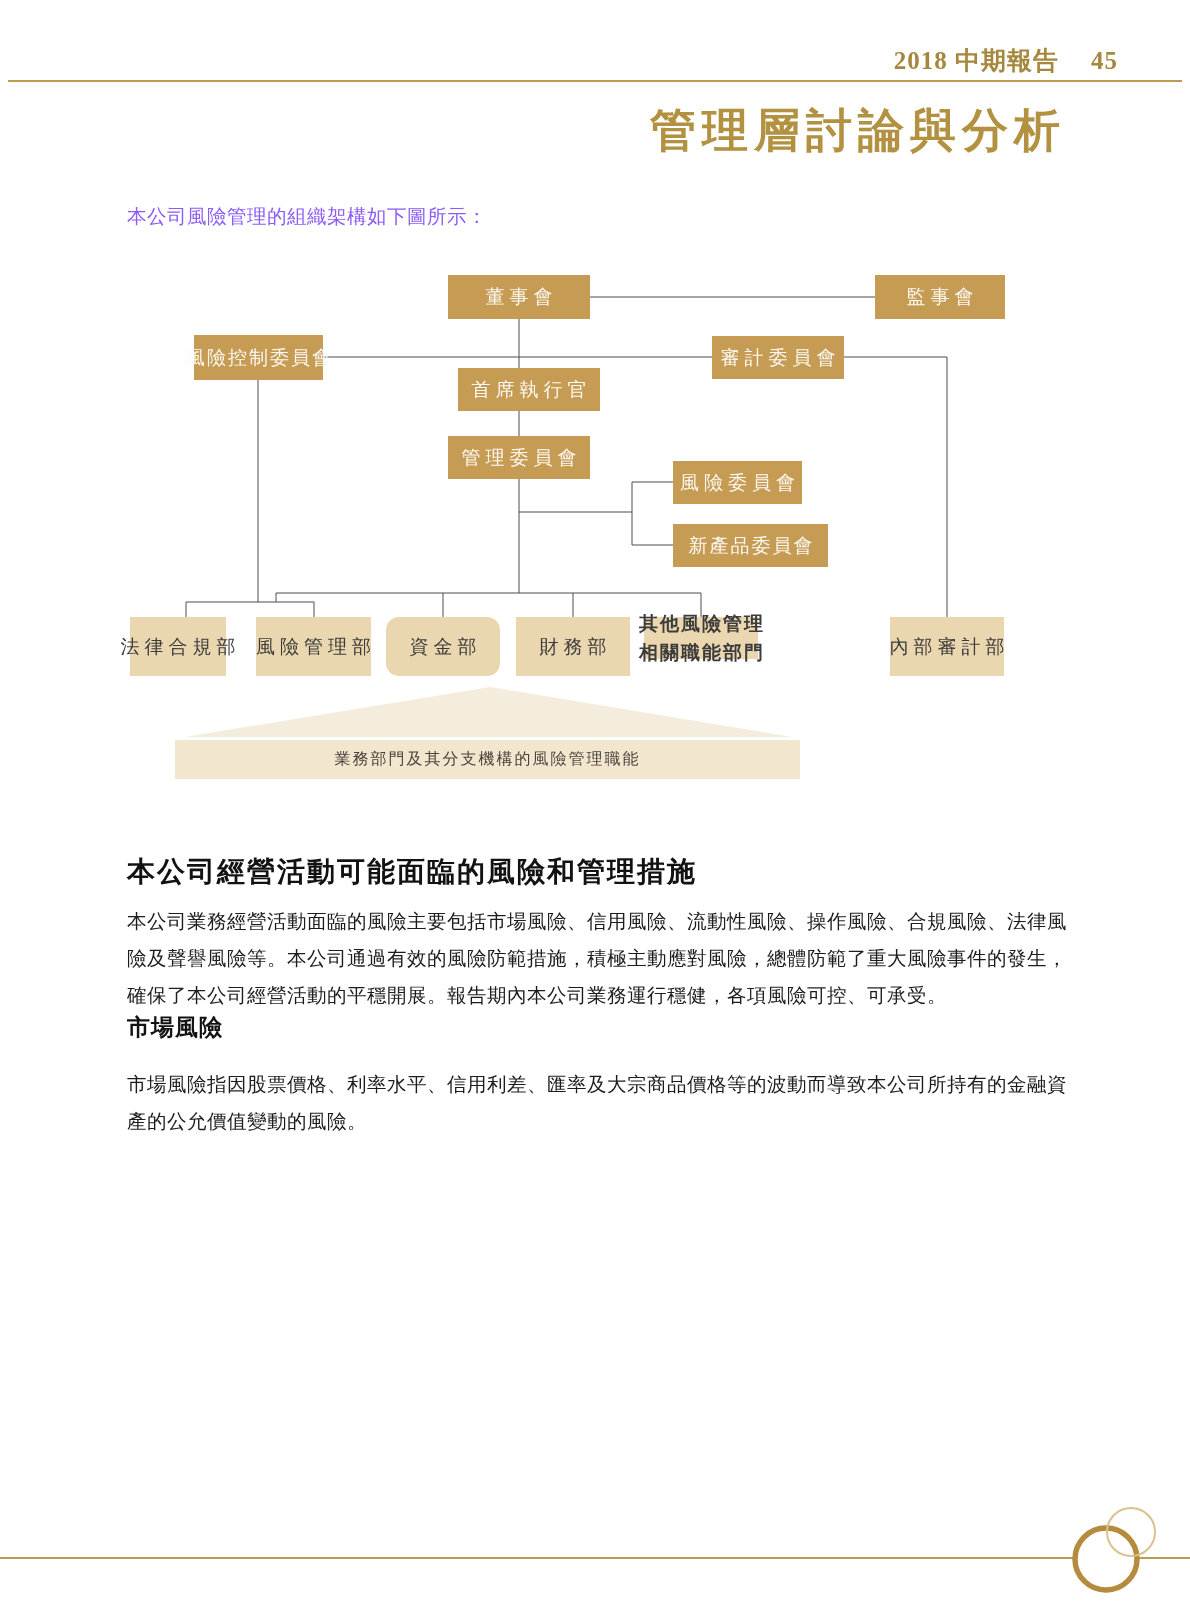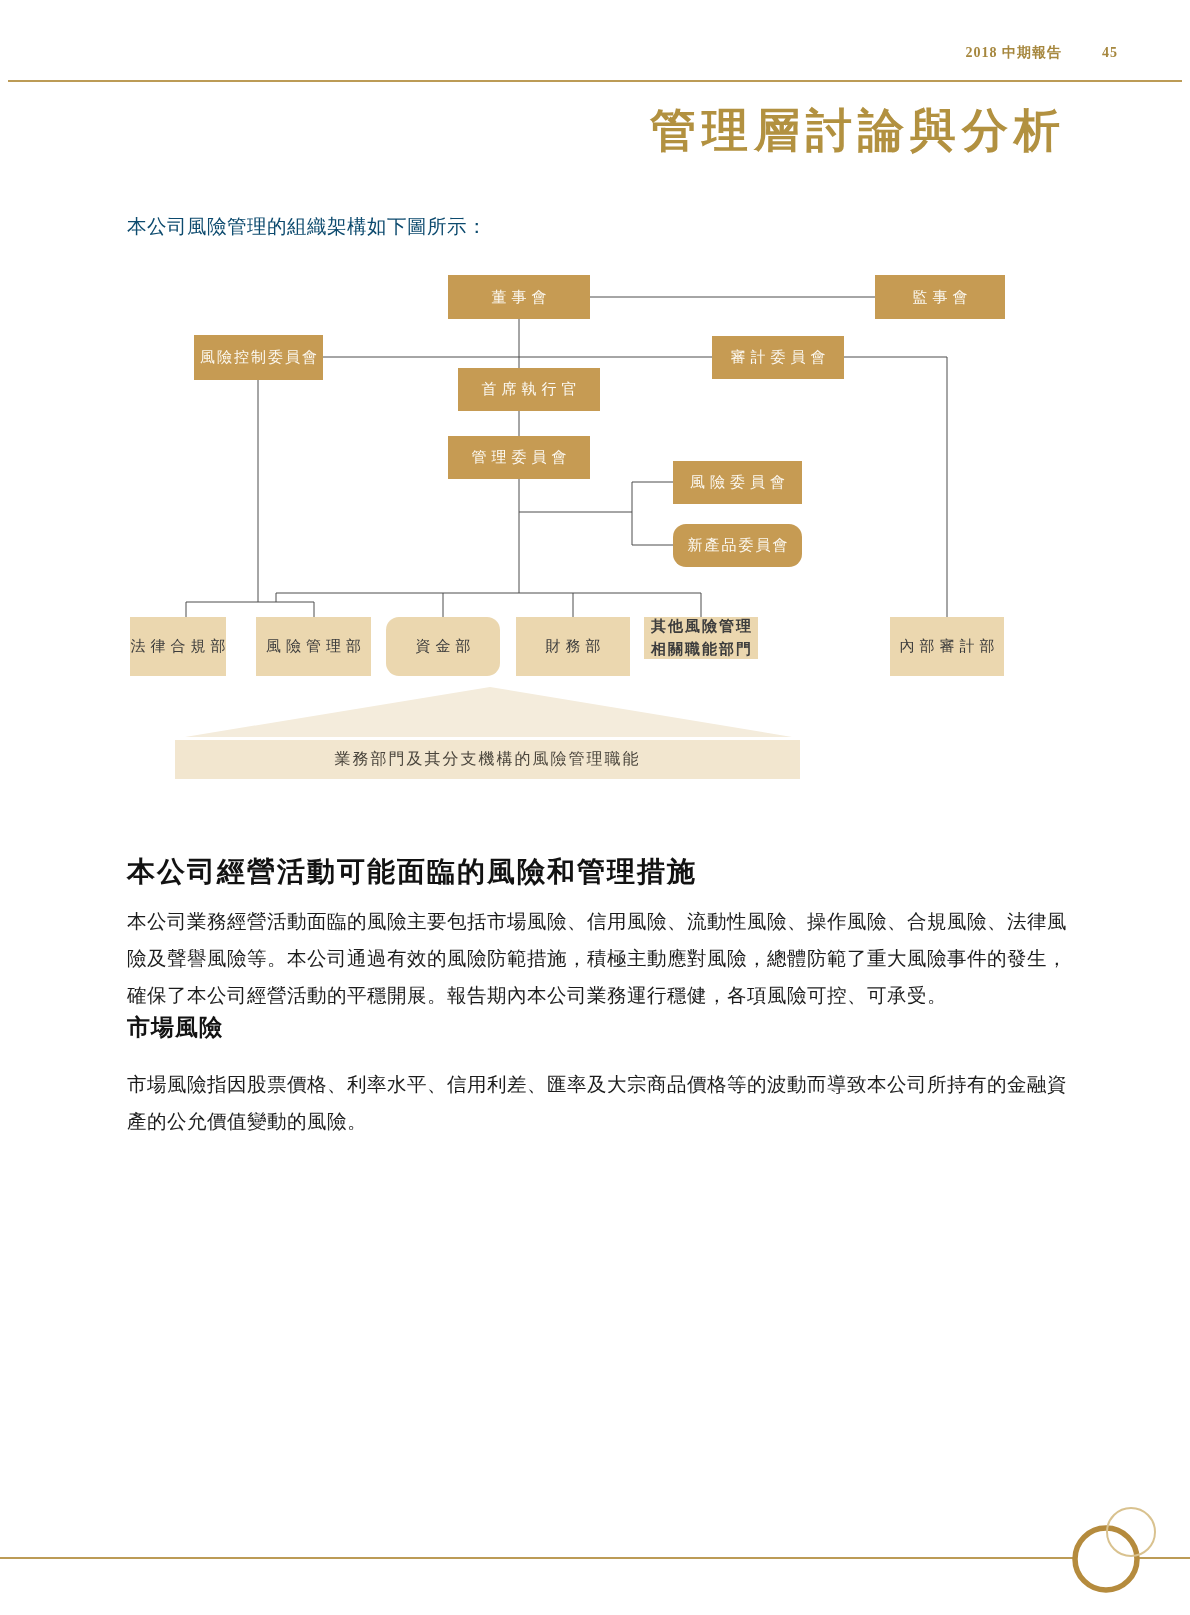--- a/index.html
+++ b/index.html
@@ -7,61 +7,61 @@
     position:relative;
     width:1190px;
     height:1615px;
     background:#ffffff;
     overflow:hidden;
     font-family:"Liberation Serif","DejaVu Serif",serif;
   }
   
   .header-meta{
     position:absolute; top:44px; right:72px;
-    display:flex; align-items:baseline; gap:40px;
+    display:flex; align-items:baseline; gap:32px;
     color:var(--gold_header,#A6873E);
-    font-size:14px; font-weight:bold; letter-spacing:1px;
+    font-size:25px; font-weight:bold; letter-spacing:1px;
   }
   .top-rule{
     position:absolute; left:8px; right:8px; top:80px;
     border-top:2px solid var(--gold_rule,#BC9B56);
   }
   .page-title{
     position:absolute; top:100px; right:124px;
     font-size:46px; font-weight:bold;
     letter-spacing:6px;
     color:var(--gold_title,#B29140);
     white-space:nowrap;
   }
   
   .intro-text{
-    position:absolute; left:127px; top:213px;
-    font-size:19.5px; color:#0c4a6e; letter-spacing:0.5px;
+    position:absolute; left:127px; top:203px;
+    font-size:19.5px; color:#8b5cf6; letter-spacing:0.5px;
   }
   
   .chart-svg{position:absolute; left:0; top:250px;}
   .cline{stroke:var(--connector_gray,#4D4D4D); stroke-width:1; fill:none;}
   .tri{fill:var(--beige_triangle,#F4ECDC);}
   .obox{
     position:absolute;
     display:flex; align-items:center; justify-content:center;
-    font-size:15px; letter-spacing:5px; text-indent:5px;
+    font-size:19px; letter-spacing:5px; text-indent:5px;
     white-space:nowrap;
   }
   .obox.tight{letter-spacing:2px; text-indent:2px;}
   .dark{background:var(--gold_dark_box,#C69B53); color:#FCF9F2;}
   .light{background:var(--gold_light_box,#EBD7AF); color:#3C3C3C;}
   #n-board{left:448px;top:275px;width:142px;height:44px;}
   #n-supervisory{left:875px;top:275px;width:130px;height:44px;}
   #n-riskcontrol{left:194px;top:335px;width:129px;height:45px;}
   #n-auditcom{left:712px;top:336px;width:132px;height:43px;}
   #n-ceo{left:458px;top:368px;width:142px;height:43px;}
   #n-mgmt{left:448px;top:436px;width:142px;height:43px;}
   #n-riskcom{left:673px;top:461px;width:129px;height:43px;}
-  #n-newprod{left:673px;top:524px;width:129px;height:43px;border-radius:13px;}
+  #n-newprod{left:673px;top:524px;width:155px;height:43px;}
   #n-legal{left:130px;top:617px;width:96px;height:59px;}
   #n-riskmgmt{left:256px;top:617px;width:115px;height:59px;}
   #n-treasury{left:386px;top:617px;width:114px;height:59px;border-radius:13px;}
   #n-finance{left:516px;top:617px;width:114px;height:59px;}
   #n-other{left:644px;top:617px;width:114px;height:42px;flex-direction:column;line-height:1.55;font-weight:bold;}
   #n-internalaudit{left:890px;top:617px;width:114px;height:59px;}
   .business-bar{
     position:absolute; left:175px; top:740px; width:625px; height:39px;
     background:var(--beige_bar,#F2E6CF);
     display:flex; align-items:center; justify-content:center;

